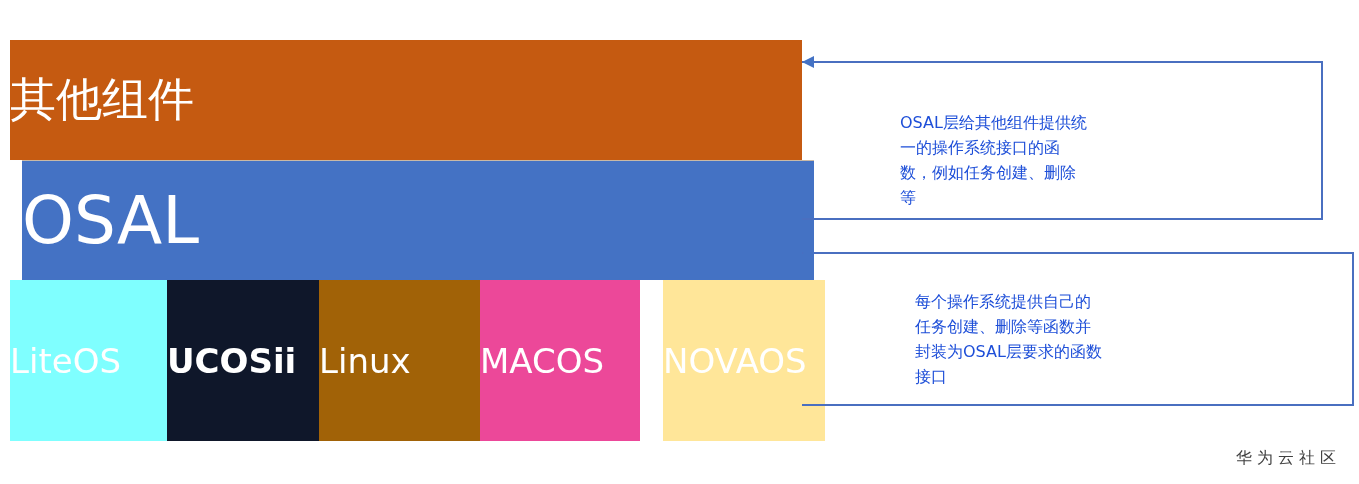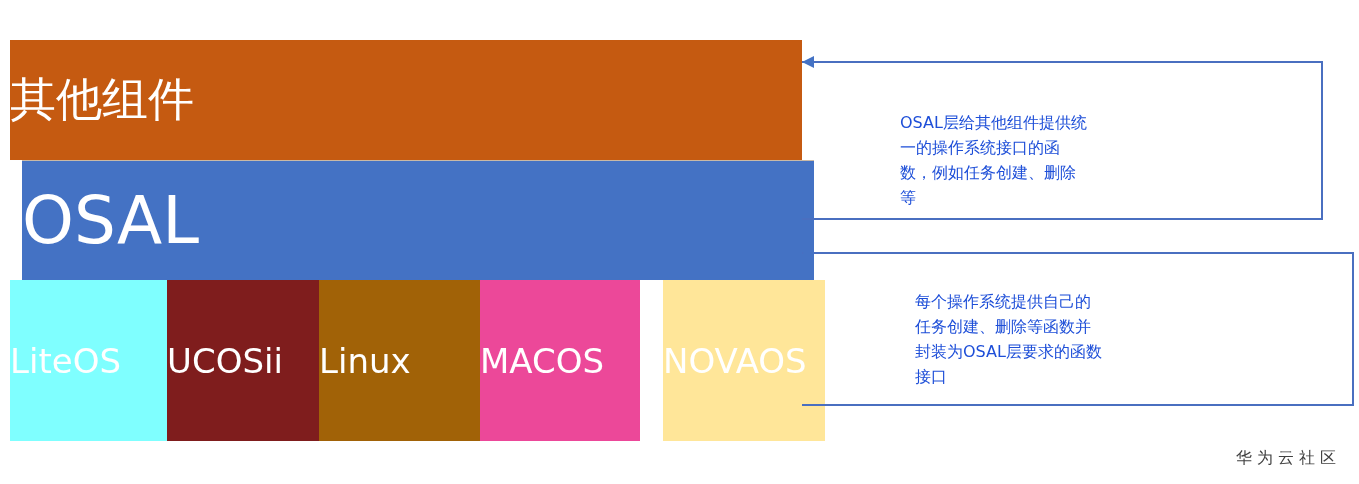--- a/index.html
+++ b/index.html
@@ -21,21 +21,21 @@
   <span>其他组件</span>
 </div>
 
 <div class="block osal-block" style="background:#4472c4;">
   <span>OSAL</span>
 </div>
 
 <div class="block os-block" style="left:10px;width:157px;background:#7fffff;">
   <span>LiteOS</span>
 </div>
-<div class="block os-block" style="left:167px;width:152px;background:#7f1d1d;">
+<div class="block os-block" style="left:167px;width:152px;background:#0f172a;font-weight:bold;">
   <span>UCOSii</span>
 </div>
 <div class="block os-block" style="left:319px;width:180px;background:#a16207;">
   <span>Linux</span>
 </div>
 <div class="block os-block" style="left:480px;width:160px;background:#ec4899;">
   <span>MACOS</span>
 </div>
 <div class="block os-block" style="left:640px;width:162px;background:#ffe699;margin-left:23px;">
   <span>NOVAOS</span>

